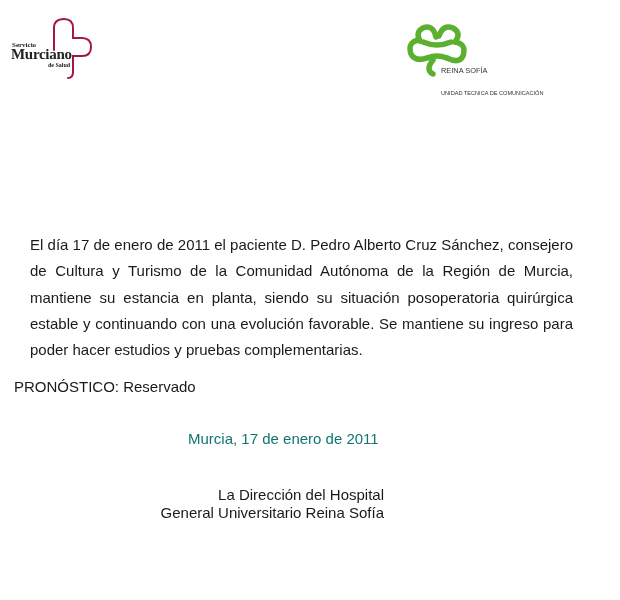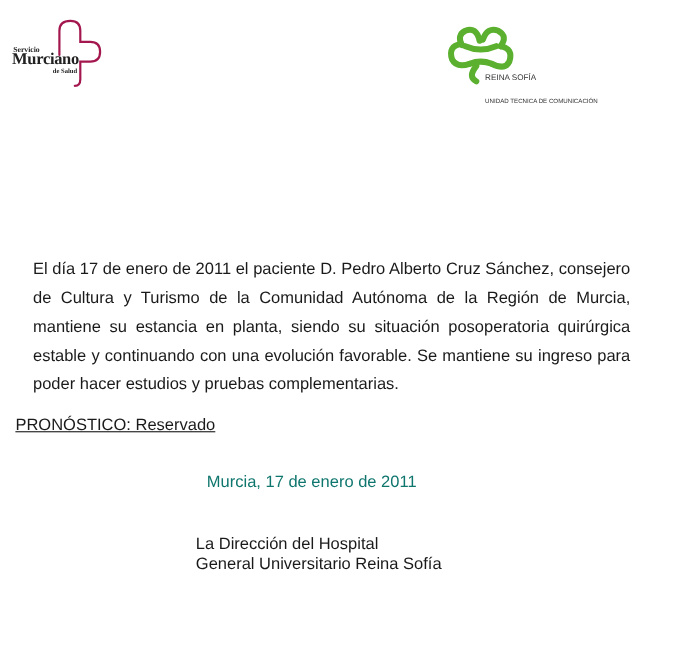--- a/index.html
+++ b/index.html
@@ -11,23 +11,23 @@
   .sm-murciano { position: absolute; left: 5px; top: 32px; font-family: "Liberation Serif", serif; font-weight: bold; font-size: 15px; letter-spacing: -0.3px; color: #222; }
   .sm-salud { position: absolute; left: 42px; top: 48px; font-family: "Liberation Serif", serif; font-weight: bold; font-size: 6px; color: #222; }
 
   .logo-right { position: absolute; left: 403px; top: 18px; width: 215px; height: 84px; }
   .logo-right svg { position: absolute; left: 0; top: 0; }
   .hr-line1 { position: absolute; left: 38px; top: 53px; font-weight: bold; font-size: 8.6px; color: #222; white-space: nowrap; letter-spacing: 0.1px; }
   .hr-line2 { position: absolute; left: 38px; top: 48px; font-size: 7.4px; color: #333; white-space: nowrap; }
   .hr-line3 { position: absolute; left: 38px; top: 72px; font-size: 5.6px; color: #333; white-space: nowrap; }
 
   .body-text { position: absolute; left: 14px; top: 216px; width: 543px; font-size: 15px; line-height: 26.3px; text-align: justify; color: #1a1a1a; }
-  .prognosis { position: absolute; left: 14px; top: 378px; font-size: 15px; color: #1a1a1a; text-decoration: underline; }
+  .prognosis { position: absolute; left: 14px; top: 378px; font-size: 15px; color: #1a1a1a; }
   .date-line { position: absolute; left: 188px; top: 430px; font-size: 15px; color: #0f766e; white-space: nowrap; }
-  .signature { position: absolute; left: 178px; top: 486px; width: 232px; font-size: 15px; line-height: 18px; text-align: left; color: #1a1a1a; }
+  .signature { position: absolute; left: 152px; top: 486px; width: 232px; font-size: 15px; line-height: 18px; text-align: right; color: #1a1a1a; }
 </style>
 </head>
 <body>
 
 <div class="logo-left">
   <svg width="92" height="70" viewBox="0 0 92 70">
     <path d="M48 36 L48 14 Q48 5 58 5 Q67 5 67 14 L67 24 L76 24 Q85 24 85 33 Q85 42 76 42 L67 42 L67 58 Q67 64 62 64" fill="none" stroke="#A3174E" stroke-width="2" stroke-linecap="round"></path>
   </svg>
   <span class="sm-servicio">Servicio</span>
   <span class="sm-murciano">Murciano</span>

